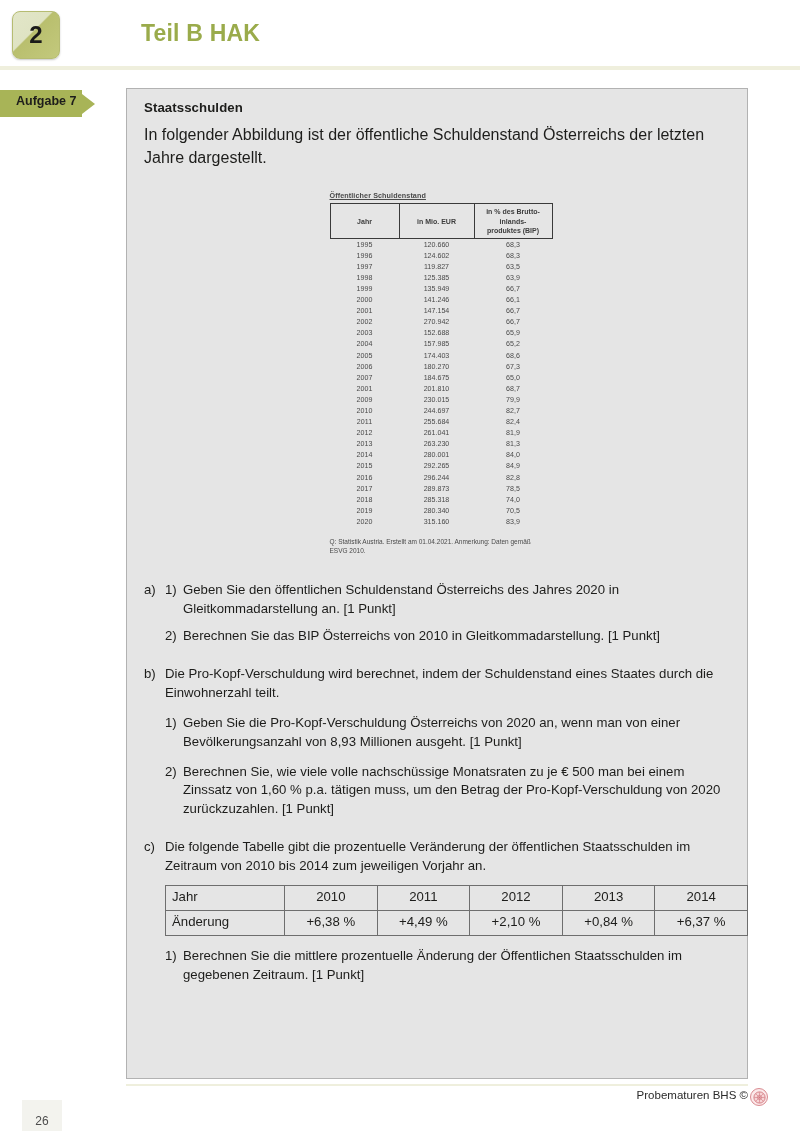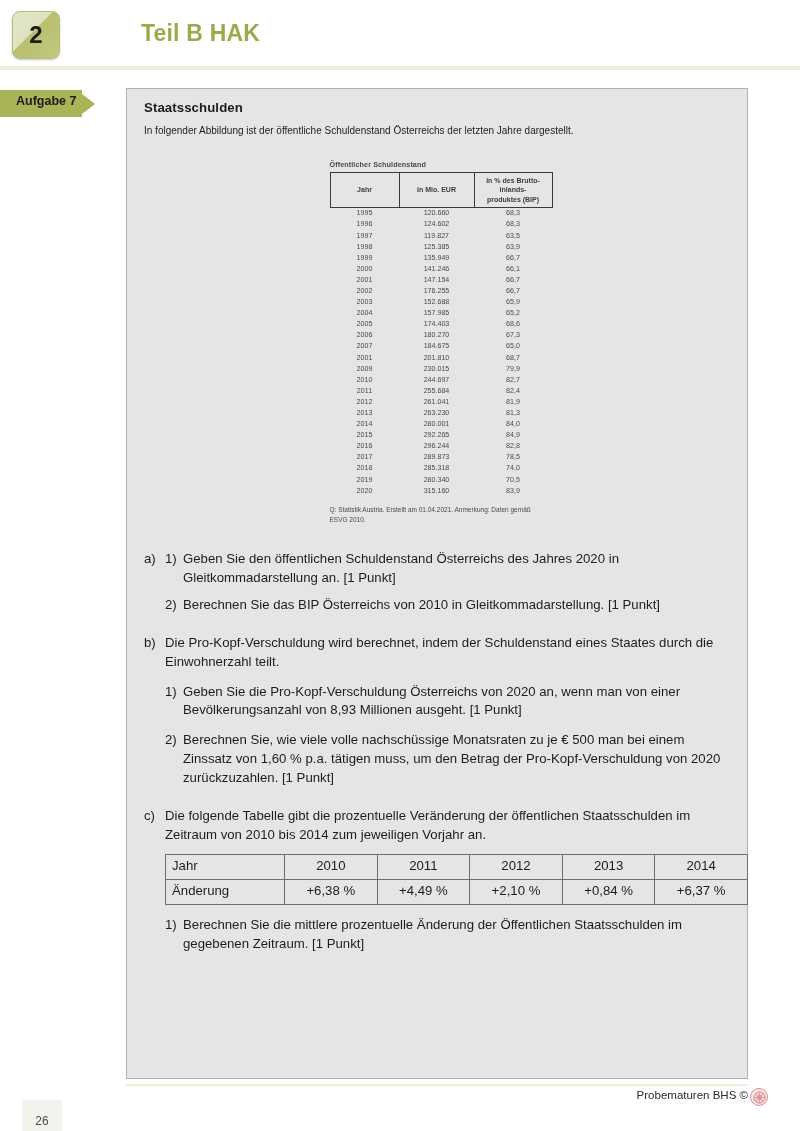--- a/index.html
+++ b/index.html
@@ -106,38 +106,39 @@
     padding: 11px 17px 0 17px;
   }
   #exercise-title {
     font-size: 13.2px;
     font-weight: bold;
     color: #1d1d1b;
     margin: 0 0 9px 0;
     letter-spacing: 0.1px;
   }
   #exercise-intro {
-    font-size: 10px;
+    font-size: 16px;
     line-height: 1.42;
     color: #1d1d1b;
     margin: 0;
     max-width: 590px;
   }
 
   
   #stat-figure {
     margin: 22px auto 0 auto;
     width: 215px;
   }
   #stat-figure-caption {
     font-size: 7.2px;
     font-weight: bold;
     color: #4a4a4a;
     margin-bottom: 3px;
     letter-spacing: 0.1px;
+    text-decoration: underline;
   }
   #stat-table {
     border-collapse: collapse;
     width: 207px;
     table-layout: fixed;
   }
   #stat-table thead th {
     border: 1px solid #3a3a3a;
     font-size: 7px;
     font-weight: bold;
@@ -332,21 +333,21 @@
               <td>141.246</td>
               <td>66,1</td>
             </tr>
             <tr>
               <td>2001</td>
               <td>147.154</td>
               <td>66,7</td>
             </tr>
             <tr>
               <td>2002</td>
-              <td>176.255</td>
+              <td>270.942</td>
               <td>66,7</td>
             </tr>
             <tr>
               <td>2003</td>
               <td>152.688</td>
               <td>65,9</td>
             </tr>
             <tr>
               <td>2004</td>
               <td>157.985</td>

